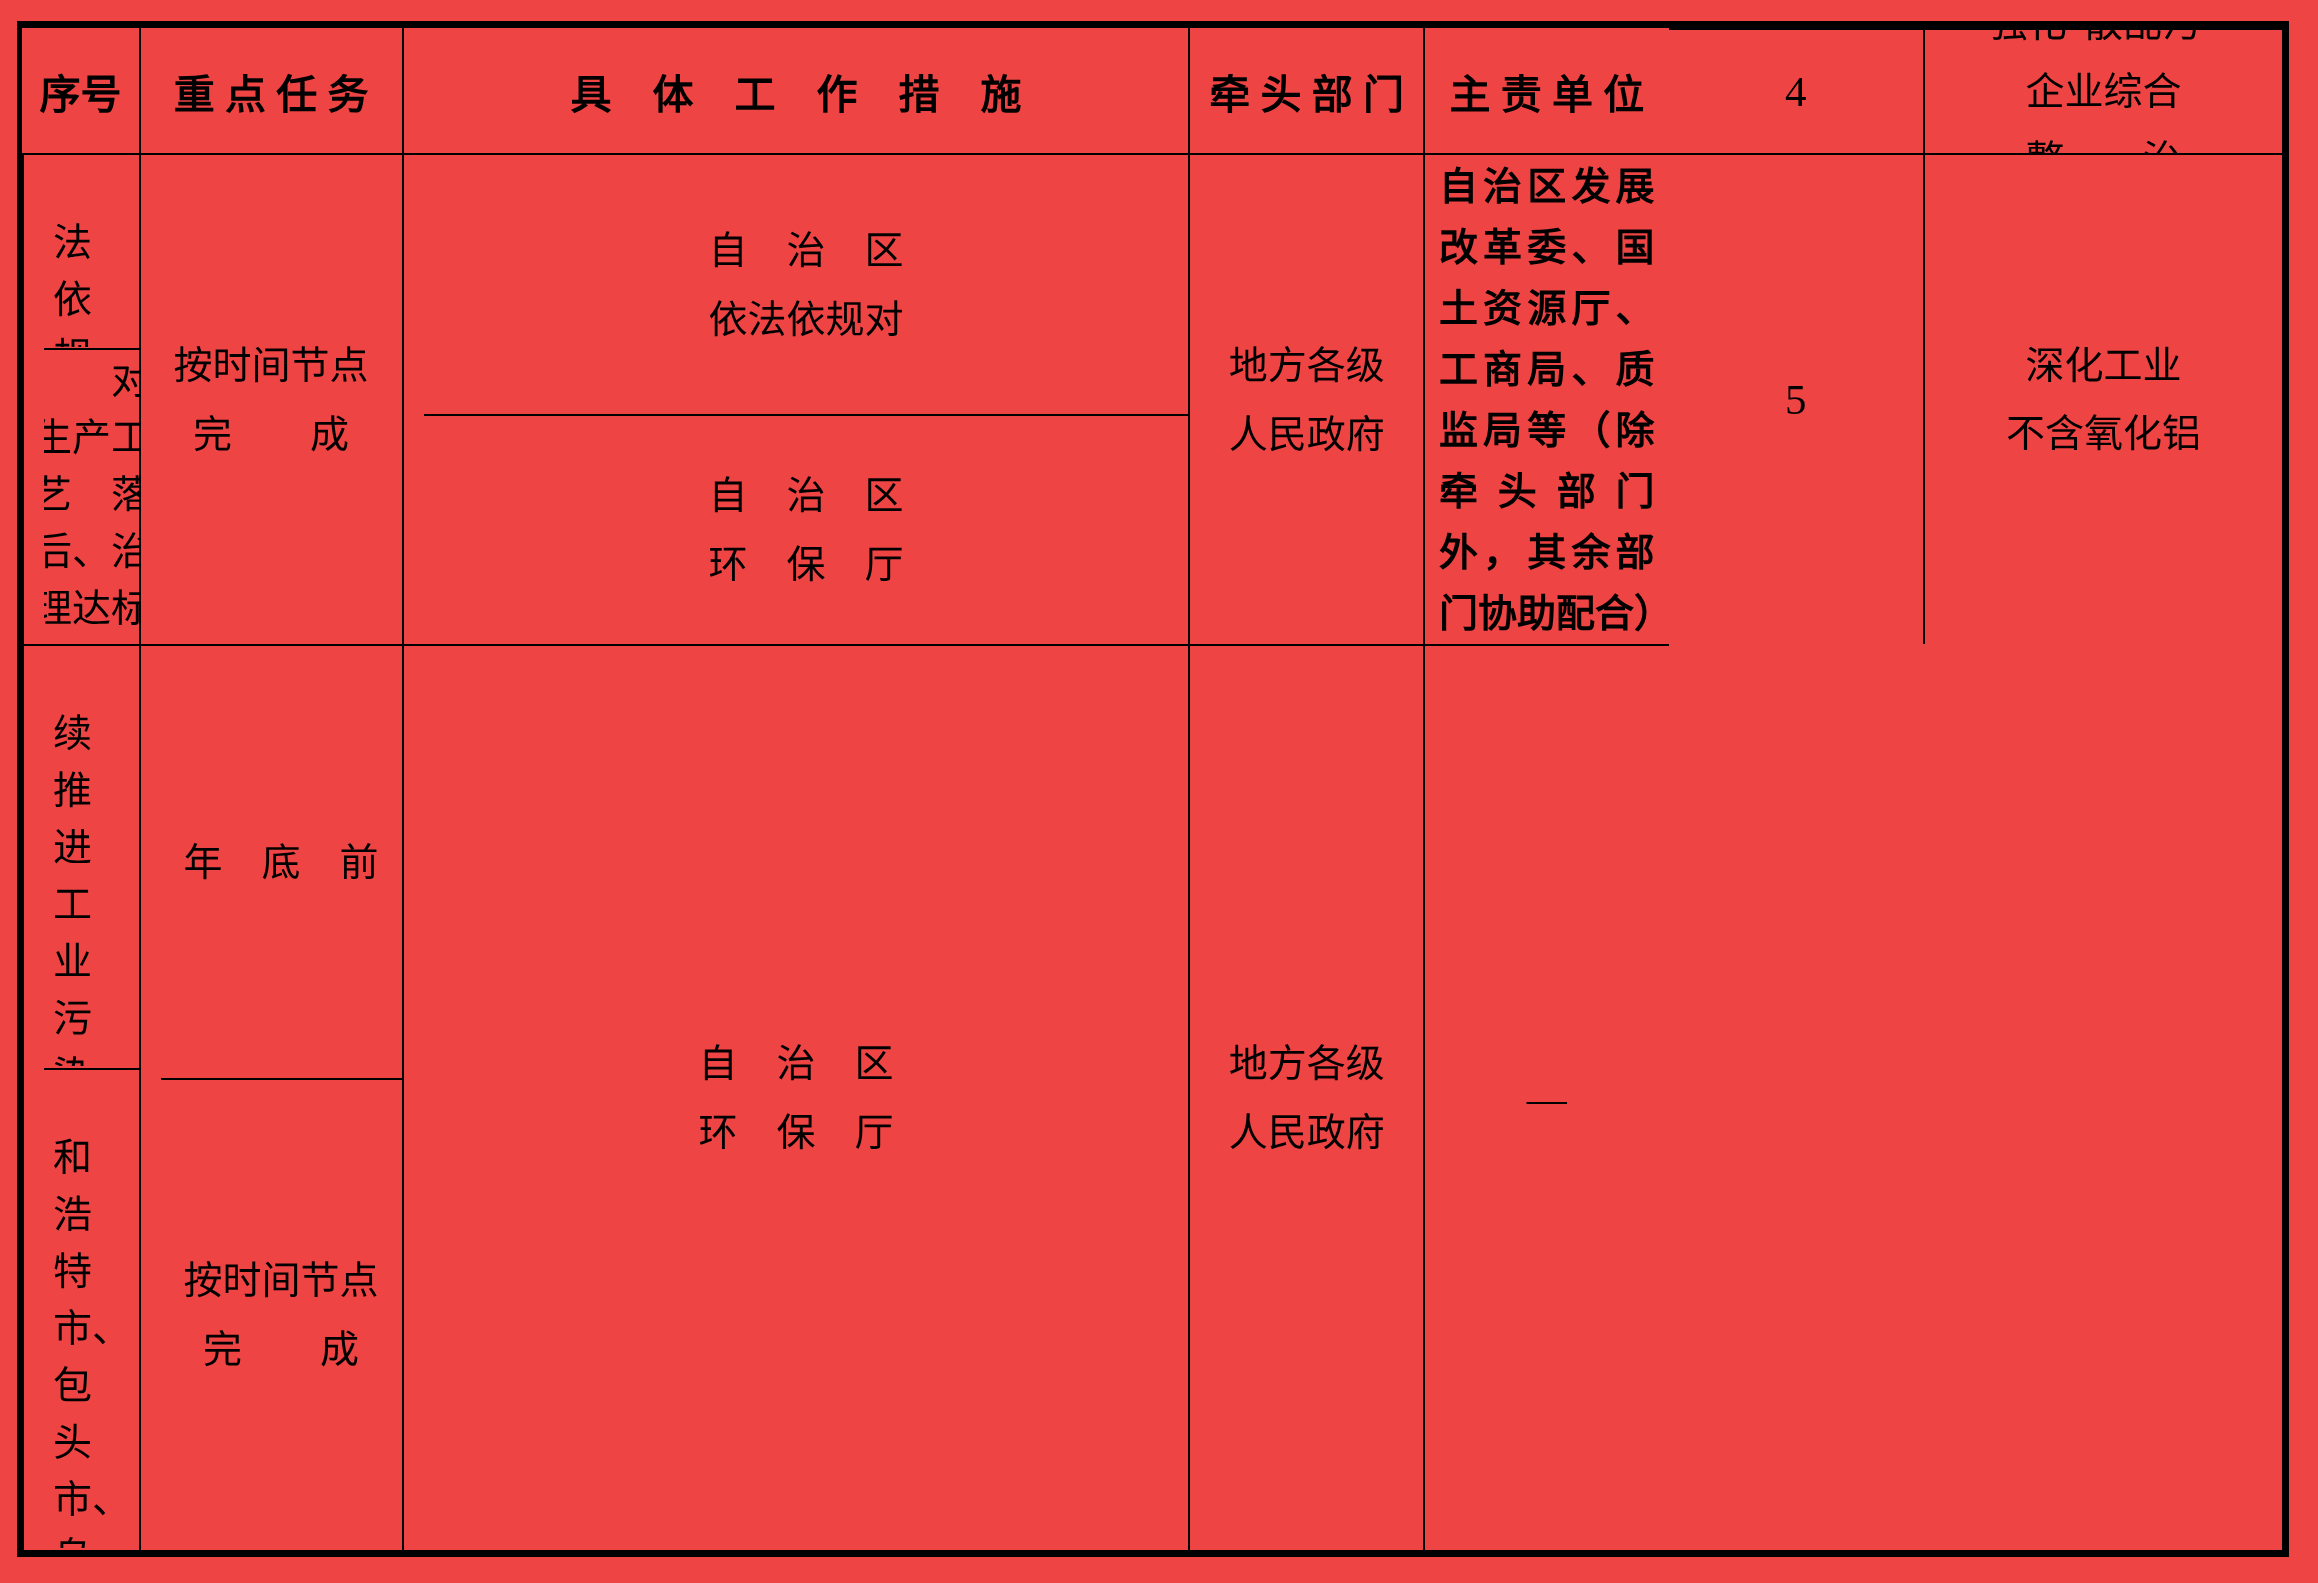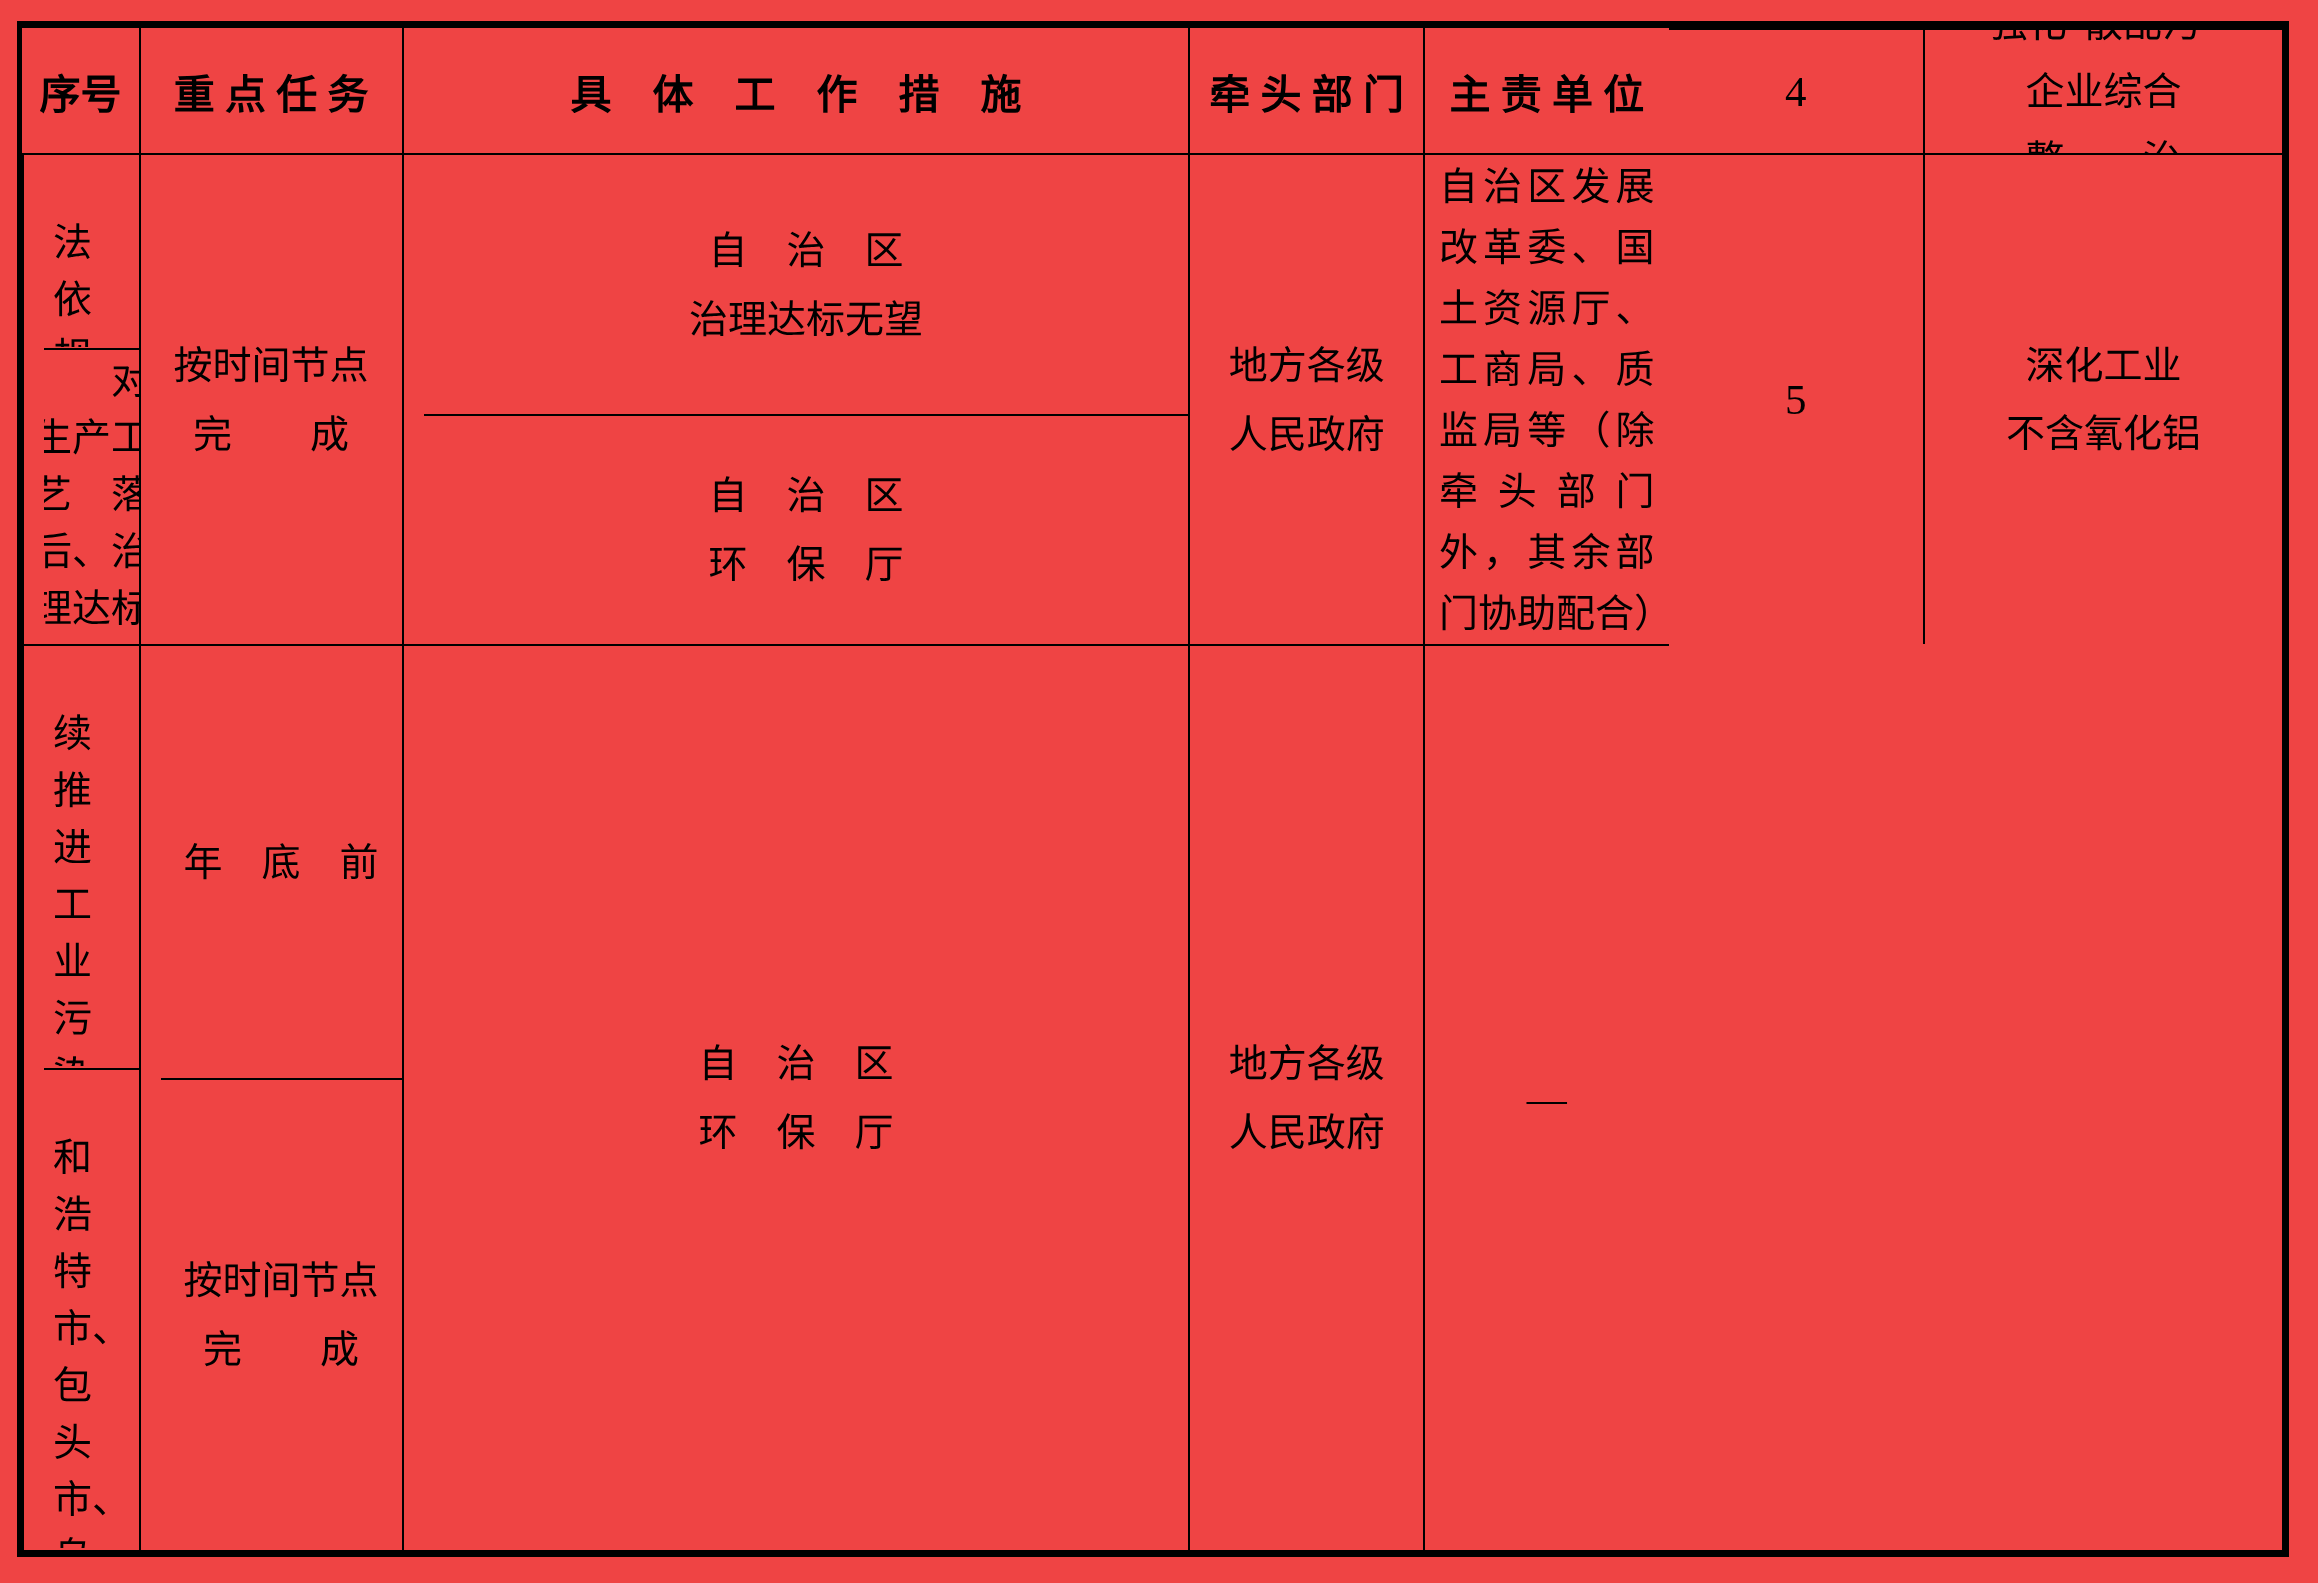--- a/index.html
+++ b/index.html
@@ -31,21 +31,21 @@
   .sub.first{border-bottom:2.6px solid #000;}
   .para{padding:1.7px 8.7px;}
   .para p{
     margin:0;font-size:39px;line-height:57px;
     text-align:justify;text-justify:inter-ideograph;text-indent:2em;
     overflow:hidden;
   }
   .participants{padding:5.2px 14px;display:flex;flex-direction:column;justify-content:center;}
   .participants p{
     margin:0;font-size:39px;line-height:61px;
-    text-align:justify;text-justify:inter-ideograph;text-indent:0;
+    text-align:justify;text-justify:inter-ideograph;text-indent:0;font-weight:bold;
   }
   .dash{font-size:40px;}
 </style>
 </head>
 <body>
 
 <div class="canvas">
   <div class="table">
 
     <div class="cell nbl nbt center head">
@@ -84,21 +84,21 @@
     </div>
 
     <div class="cell center">
       <div class="line">按时间节点</div>
       <div class="line">完　　成</div>
     </div>
 
     <div class="cell split">
       <div class="sub first center" style="height:53.3%;">
         <div class="line">自　治　区</div>
-        <div class="line">治理达标无望</div>
+        <div class="line">依法依规对</div>
       </div>
       <div class="sub center" style="flex:1;">
         <div class="line">自　治　区</div>
         <div class="line">环　保　厅</div>
       </div>
     </div>
 
     <div class="cell center">
       <div class="line">地方各级</div>
       <div class="line">人民政府</div>

